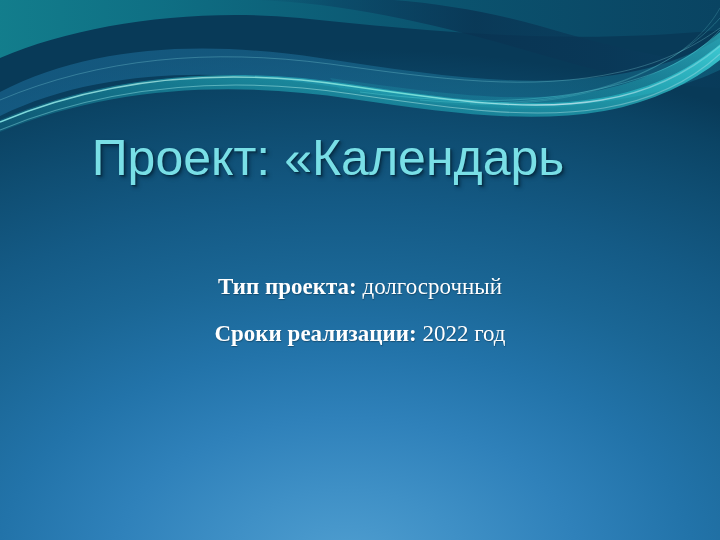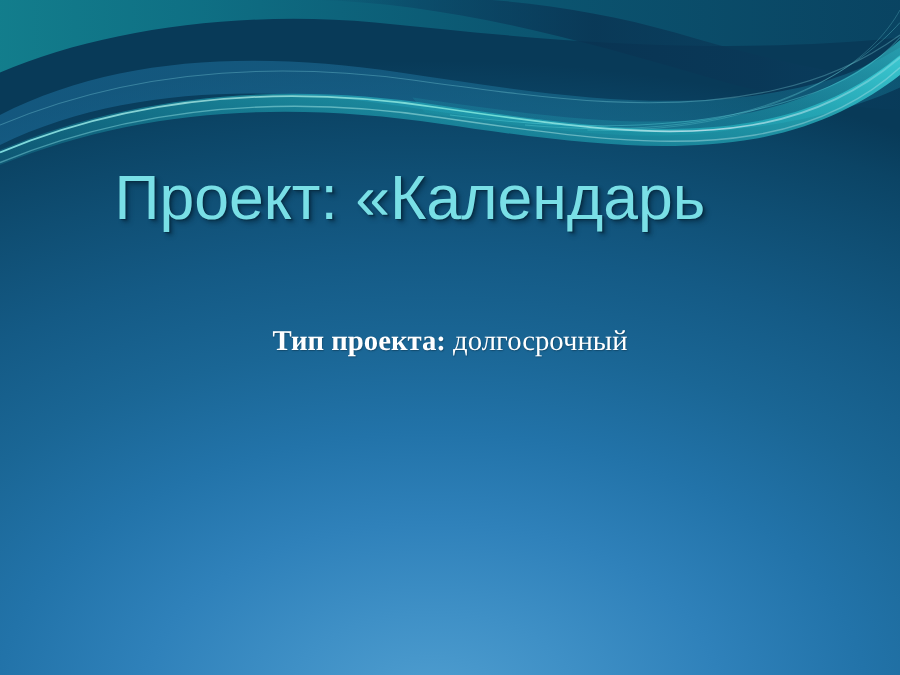--- a/index.html
+++ b/index.html
@@ -66,20 +66,21 @@
     width: 720px;
     text-align: center;
     font-family: "Liberation Serif", serif;
     color: #ffffff;
   }
   .sub-line {
     font-size: 23px;
     line-height: 33px;
     white-space: nowrap;
     text-shadow: 0.5px 0.5px 1px rgba(8,40,60,0.45);
+    margin-top: 14px;
   }
   .sub-label {
     font-weight: bold;
   }
   .sub-value {
     font-weight: normal;
   }
 </style>
 </head>
 <body>
@@ -170,15 +171,18 @@
   </svg>
 
   <div class="title-block">
     <div class="title-line">Проект: «Календарь</div>
   </div>
 
   <div class="subtitle-block">
     <div class="sub-line">
       <span class="sub-label">Тип проекта:</span><span class="sub-value"> долгосрочный</span>
     </div>
+    <div class="sub-line">
+      <span class="sub-label">Сроки реализации:</span><span class="sub-value"> 2022 год</span>
+    </div>
   </div>
 
 </div>
 
 </body></html>

